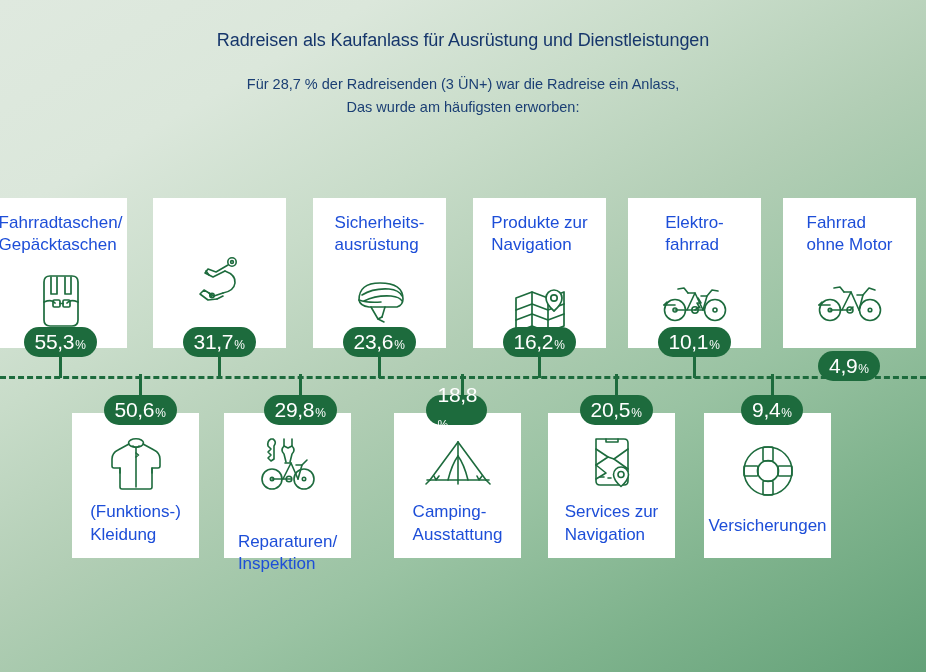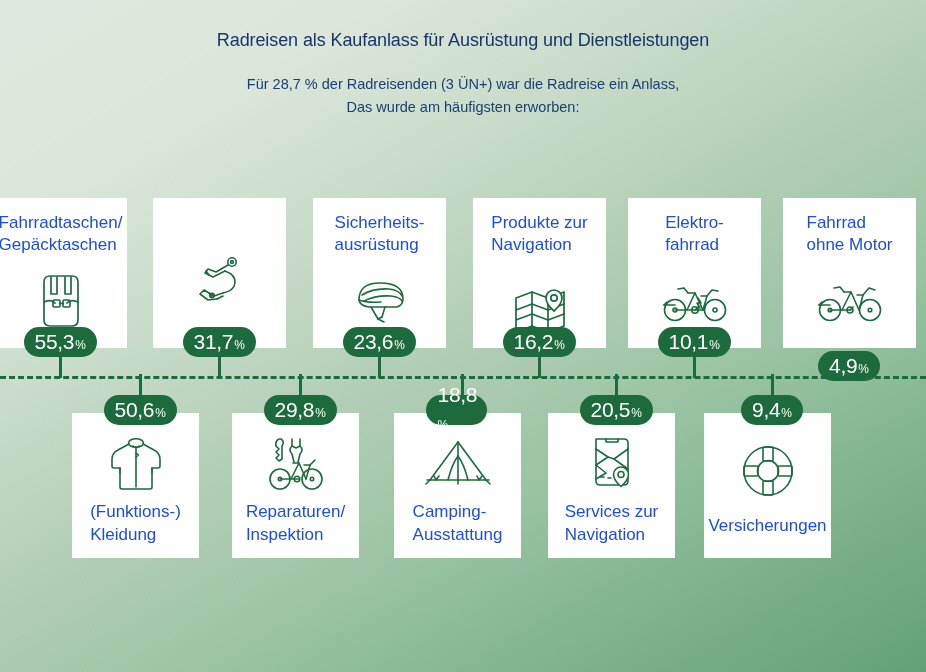--- a/index.html
+++ b/index.html
@@ -300,21 +300,21 @@
     </svg>
       </div>
       <div class="card-label">(Funktions-)
 Kleidung</div>
     </div>
     <div class="stem" style="left: 138.5px; top: 374px; height: 25px;"></div>
     <div class="pill" style="top: 395px; left: 103.5px;">
       <span class="num">50,6</span>
       <span class="pct">%</span>
     </div>
-    <div class="card bottom" style="left: 232px;">
+    <div class="card bottom" style="left: 224px; gap: 30px;">
       <div class="icon-wrap">
         <svg width="62" height="58" viewBox="0 0 62 58" fill="none" stroke="#1d6b3d" stroke-width="1.6" stroke-linejoin="round" stroke-linecap="round">
       <path d="M14 4 Q10 6 11 11 L14 14 L11 17 L14 20 L11 23 L14 26 L17 24 L17 11 Q20 7 16 4 Z"></path>
       <path d="M27 4 L27 11 L31 13 L35 11 L35 4"></path>
       <path d="M27 11 Q23 15 27 19 L29 27"></path>
       <path d="M35 11 Q39 15 35 19 L33 27"></path>
       <circle cx="15" cy="44" r="10"></circle>
       <circle cx="47" cy="44" r="10"></circle>
       <circle cx="15" cy="44" r="1.7"></circle>
       <circle cx="47" cy="44" r="1.7"></circle>

